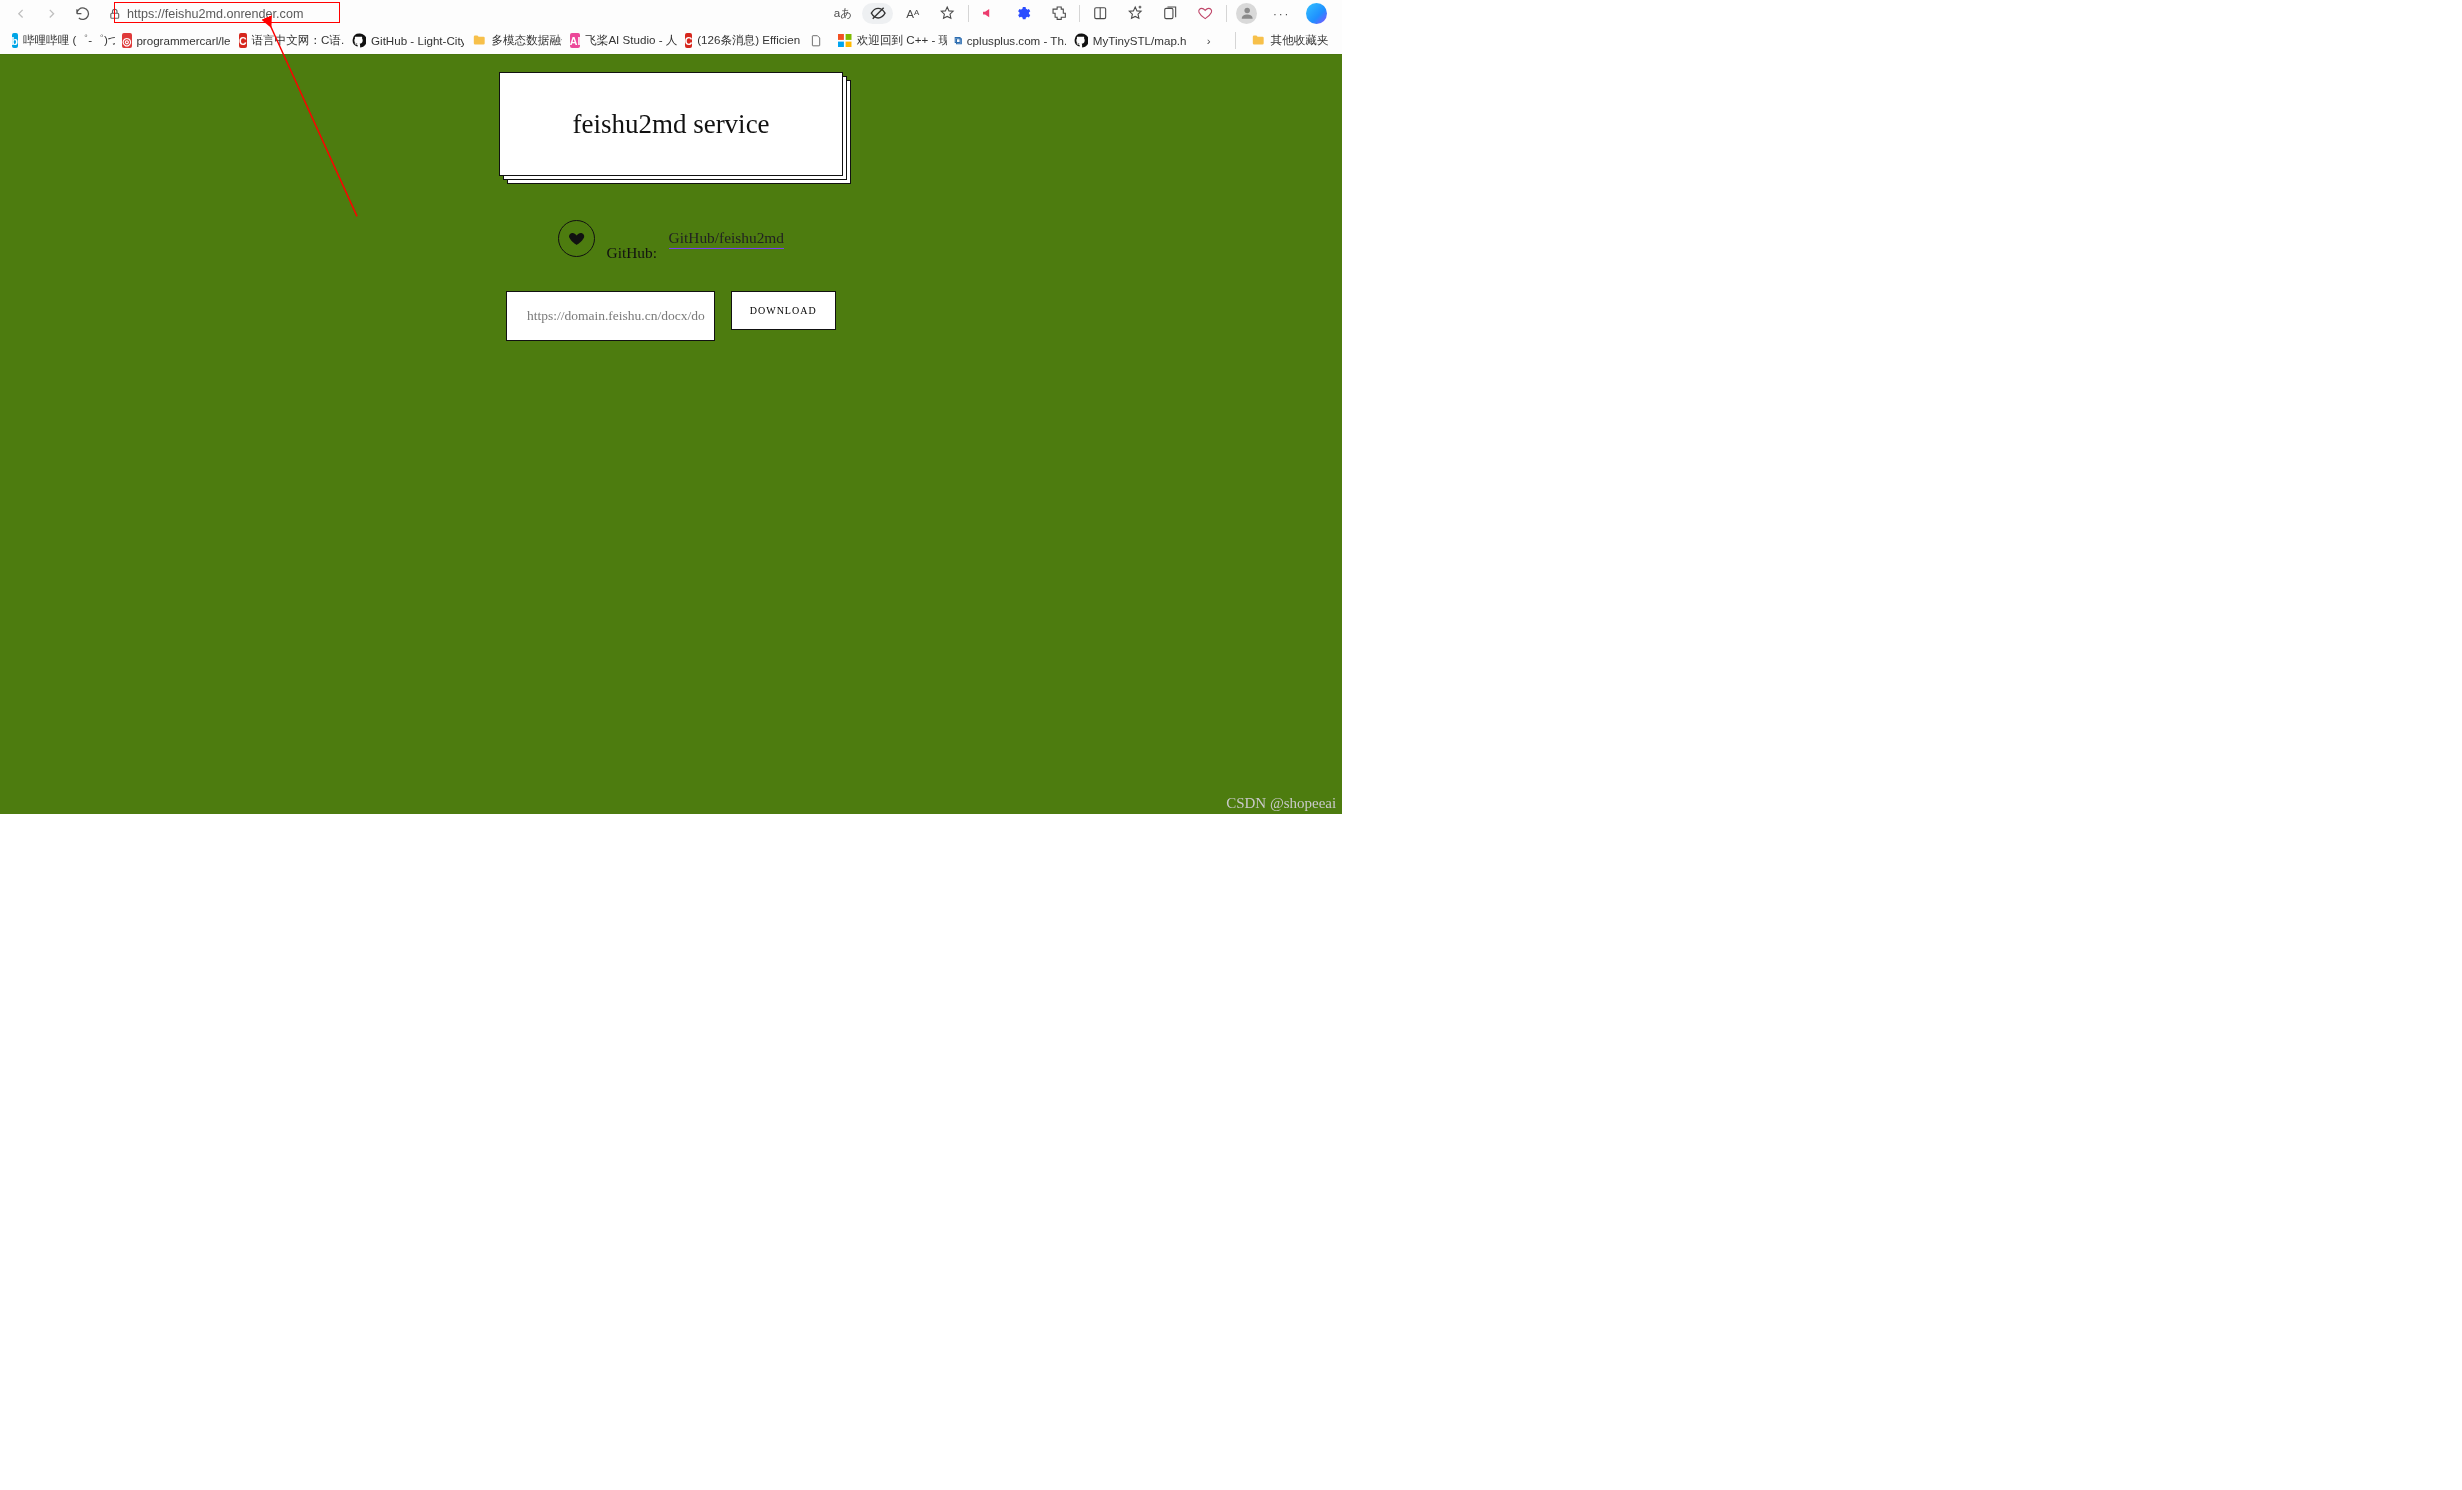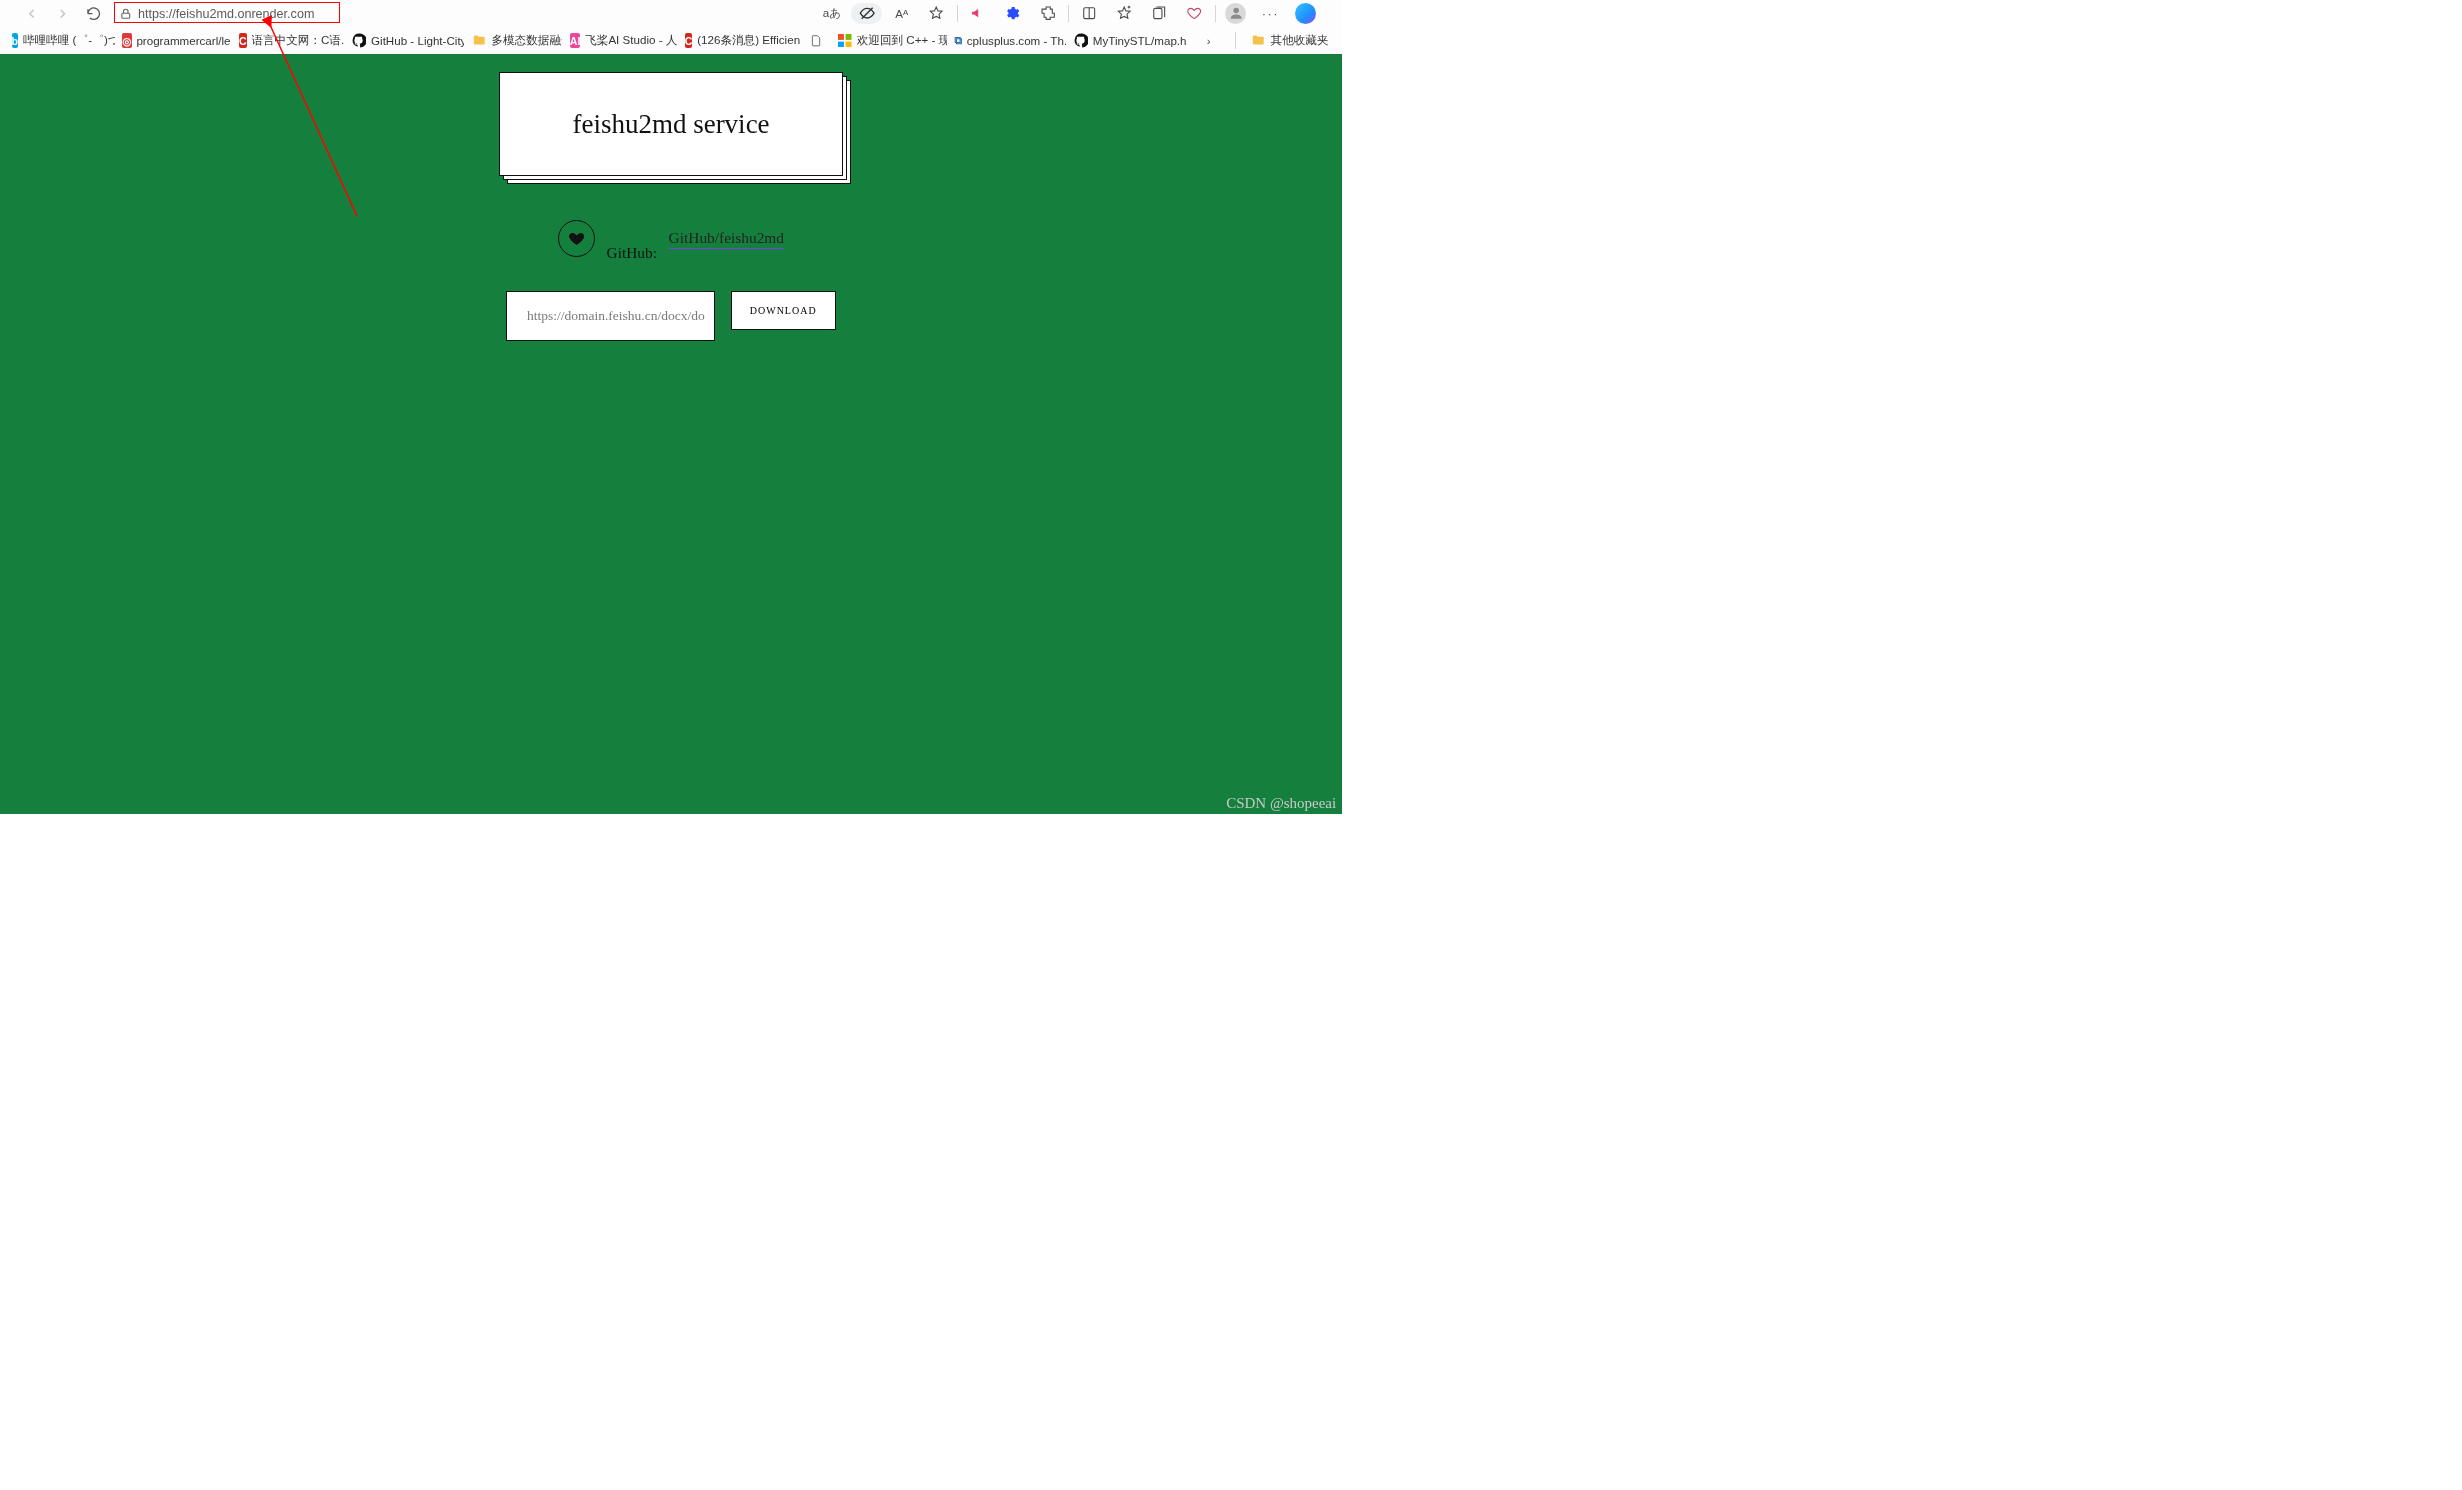--- a/index.html
+++ b/index.html
@@ -11,21 +11,21 @@
     height: 814px;
     overflow: hidden;
     position: relative;
   }
 
   
   .toolbar {
     display: flex;
     align-items: center;
     height: 27px;
-    padding: 0 16px;
+    padding: 0 5px;
     background: #fdfdfd;
   }
   .nav-btn {
     width: 31px; height: 27px;
     display: flex; align-items: center; justify-content: center;
     color: #555;
   }
   .nav-btn.disabled { color: #bfbfbf; }
   .nav-btn svg { width: 15.4px; height: 15.4px; }
 
@@ -112,21 +112,21 @@
     font-size:10.6px; font-weight:bold; border-radius:1.9px;
   }
   .folder-icon { color:#f7c04a; }
   .book-right { margin-left:auto; display:flex; align-items:center; gap:3.9px;}
   .book-right .sep { margin: 0 5.8px; }
 
   
   .page {
     position: absolute;
     top: 54px; left:0; right:0; bottom:0;
-    background: #15803d;
+    background: #4d7c0f;
     border-top: 1px solid rgba(0,0,0,0.05);
     overflow: hidden;
   }
   .hand-font {
     font-family: "Comic Sans MS","Segoe Script","Bradley Hand",cursive;
   }
   .title-card {
     position: relative;
     width: 344px;
     margin: 17.4px auto 0;

